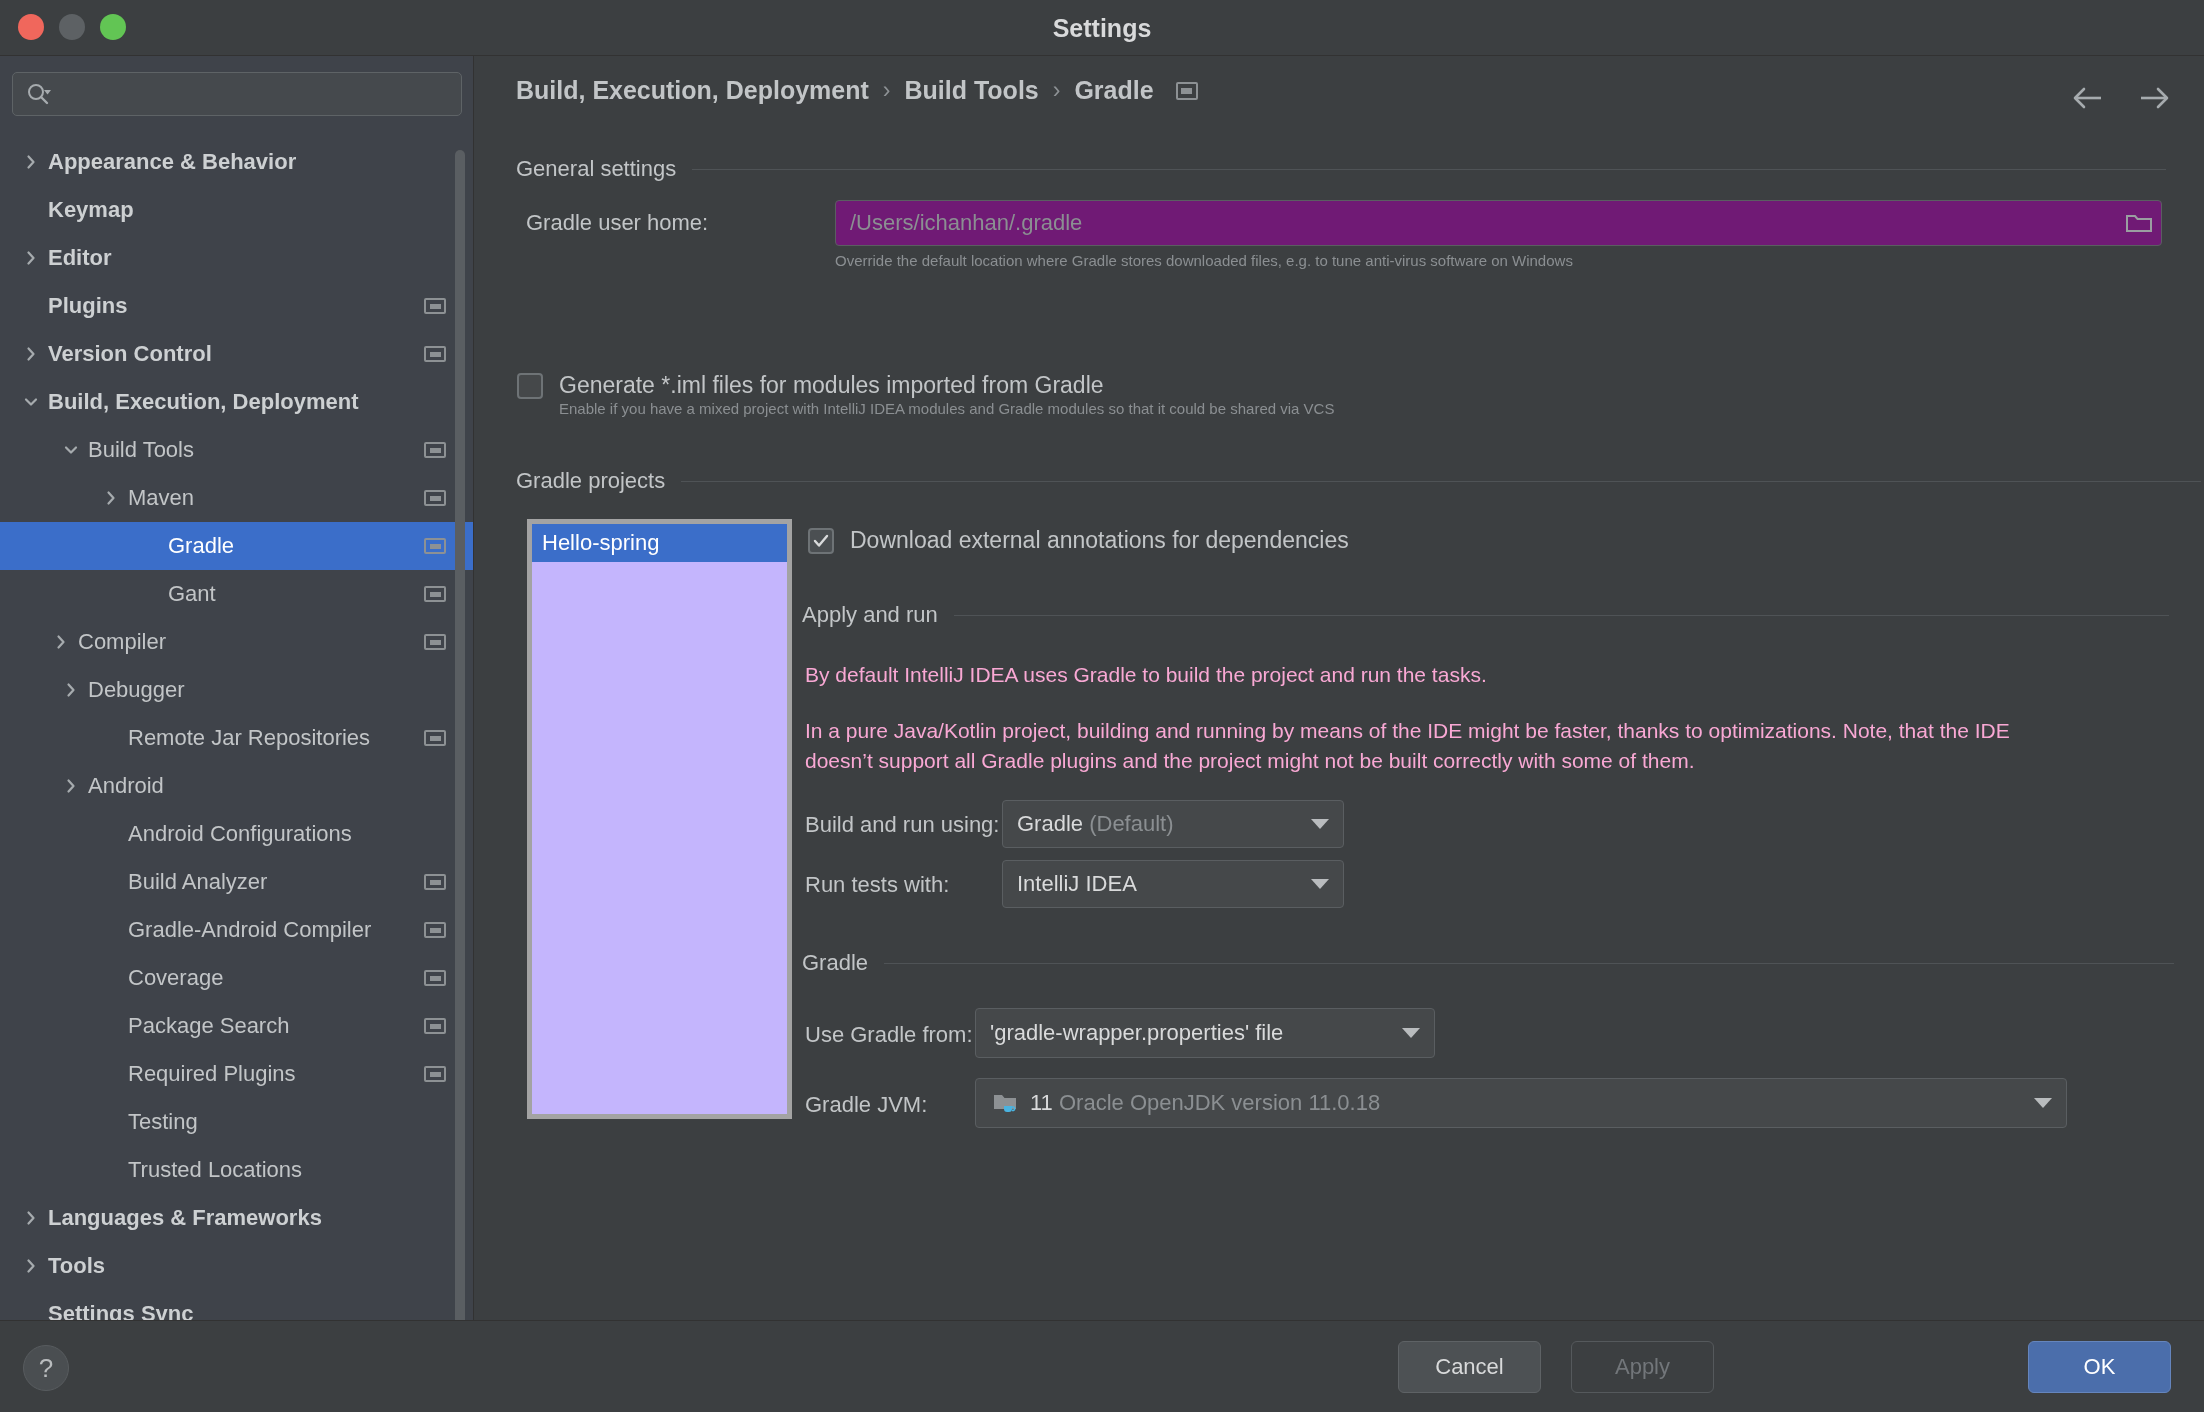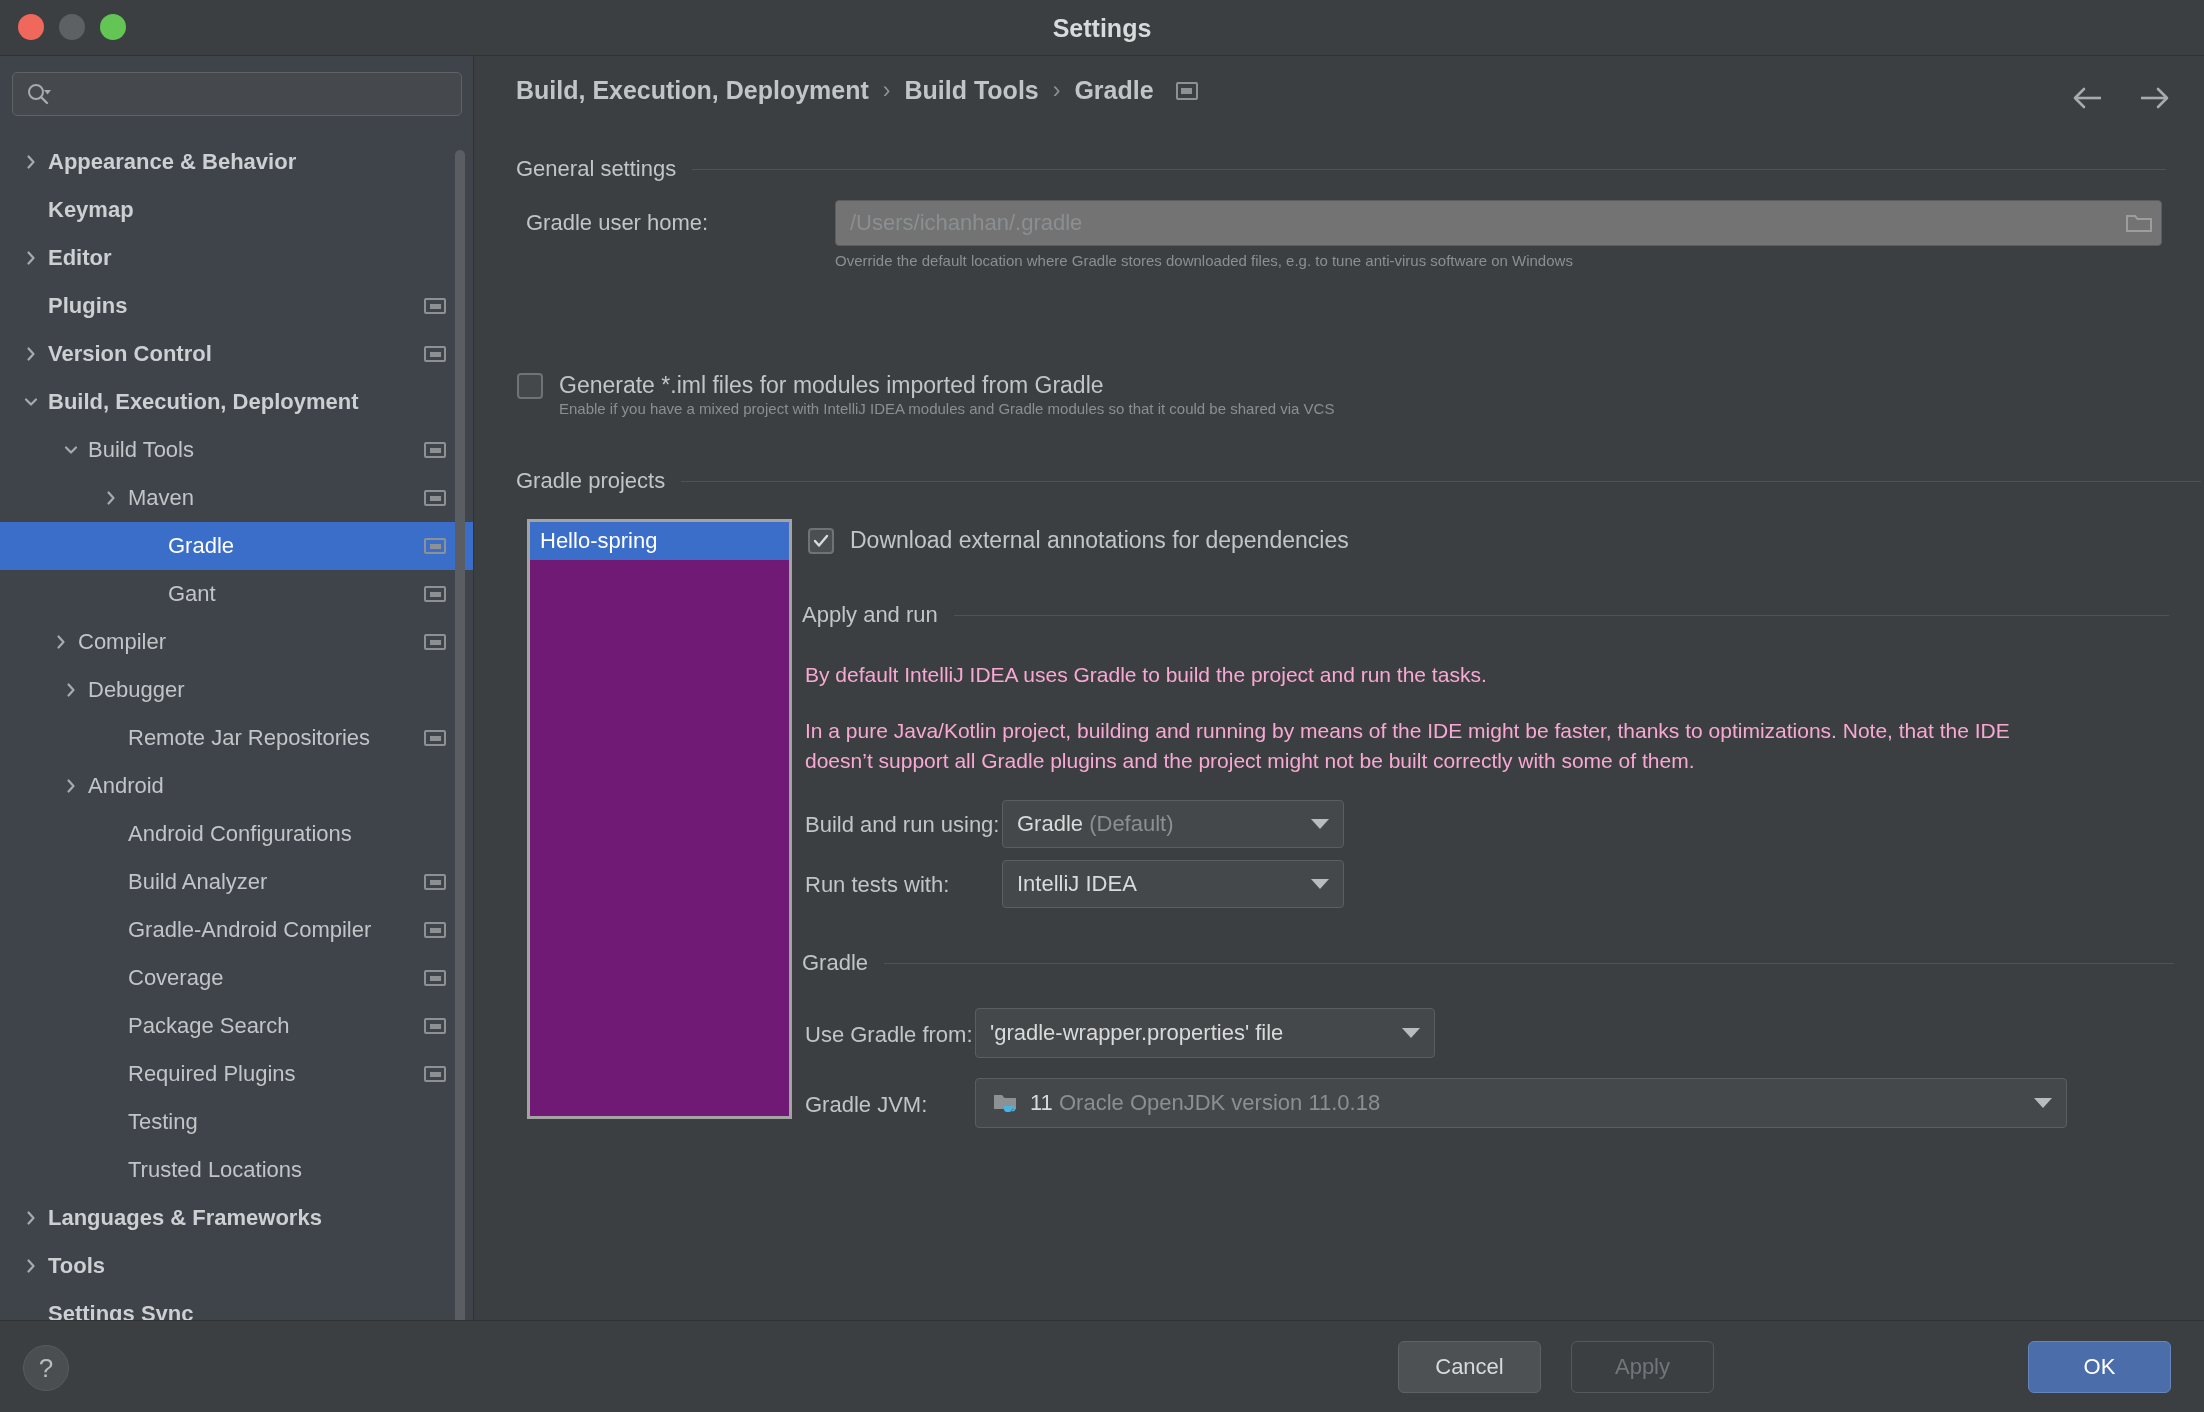--- a/index.html
+++ b/index.html
@@ -183,21 +183,21 @@
     white-space: nowrap;
   }
   .hint {
     position: absolute;
     font-size: 15px; color: #8b8f92;
     white-space: nowrap;
   }
 
   .text-field {
     position: absolute;
-    background: #737373;
+    background: #701a75;
     border: 1px solid #5a5e61;
     border-radius: 4px;
     display: flex; align-items: center;
   }
   .text-field input {
     flex: 1;
     background: transparent; border: none; outline: none;
     color: #d9dadb; font-size: 22px;
     padding: 0 14px;
     font-family: "Liberation Sans", sans-serif;
@@ -222,22 +222,22 @@
   }
   .checkbox.checked { background: #4b4f52; }
   .cb-label {
     margin-left: 16px;
     font-size: 23px; color: #c2c5c7;
     white-space: nowrap;
   }
 
   .proj-list {
     position: absolute;
-    background: #701a75;
-    border: 3px solid #a3a3a3;
+    background: #c4b5fd;
+    border: 5px solid #a3a3a3;
     overflow: hidden;
   }
   .proj-item {
     height: 38px;
     display: flex; align-items: center;
     padding-left: 10px;
     font-size: 22px; color: #c2c5c7;
   }
   .proj-item.selected { background: #3b6ec9; color: #ffffff; }
 

